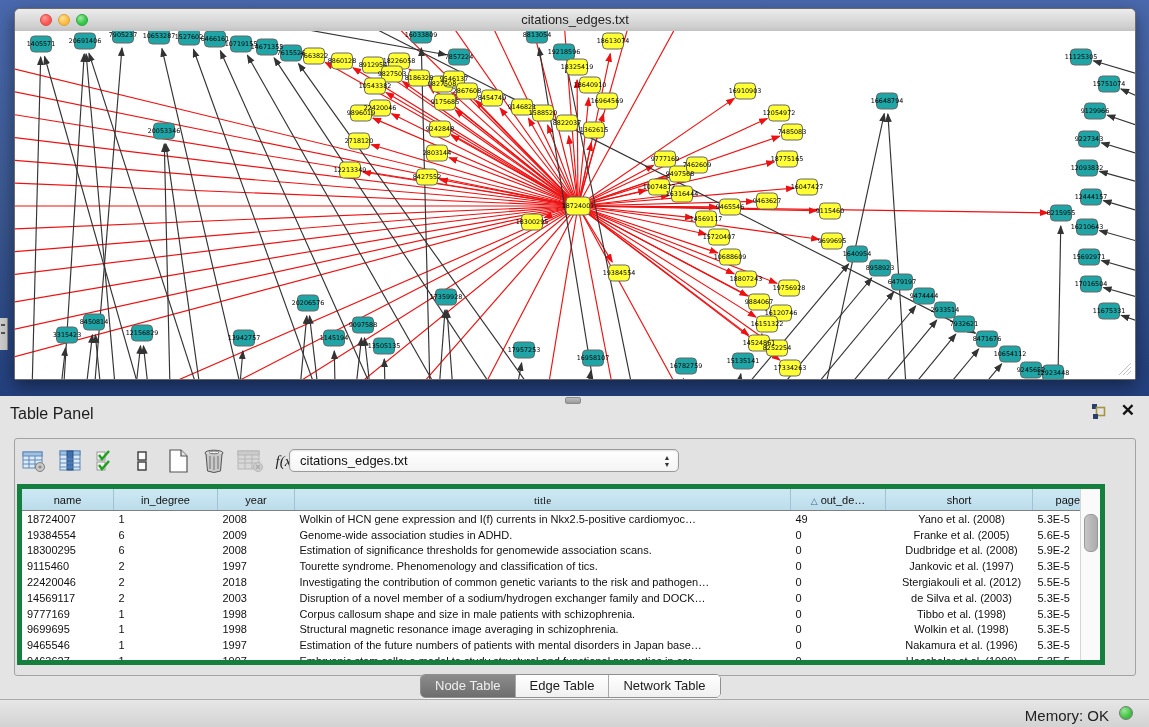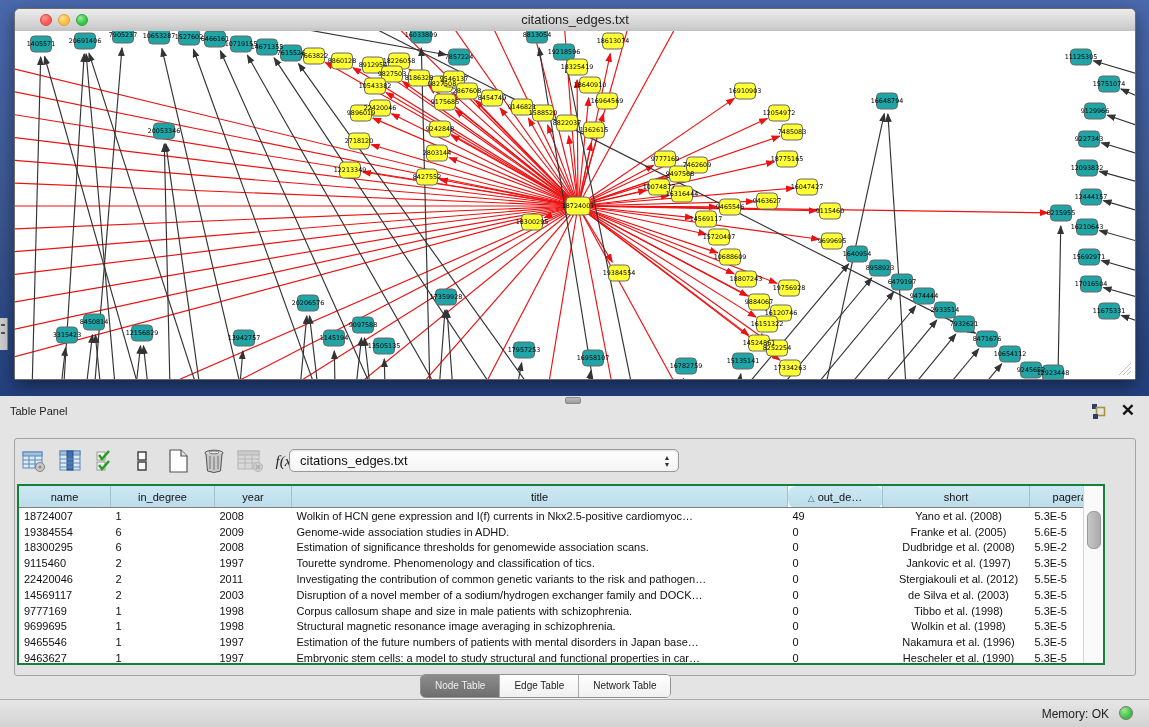--- a/index.html
+++ b/index.html
@@ -22,56 +22,56 @@
   .tl.r{left:25px;background:radial-gradient(circle at 35% 30%,#ff9a93,#fc5753 60%);border:1px solid #d44;}
   .tl.y{left:43px;background:radial-gradient(circle at 35% 30%,#ffe093,#fdbc40 60%);border:1px solid #d9a134;}
   .tl.g{left:61px;background:radial-gradient(circle at 35% 30%,#9fe8a2,#33c748 60%);border:1px solid #2aa73a;}
   .graph-area{position:absolute;left:0;top:22px;width:1120px;height:348px;background:#fff;overflow:hidden;}
   svg text{pointer-events:none;}
   .grip{position:absolute;right:3px;bottom:3px;width:16px;height:16px;opacity:.6;}
   
   .table-panel{position:absolute;left:0;top:396px;width:1149px;height:303px;background:#e4e4e4;}
   .panel-grip{position:absolute;left:565px;top:1px;width:14px;height:5px;border-radius:2px;
               background:linear-gradient(180deg,#bdbdbd,#9a9a9a);border:1px solid #8a8a8a;}
-  .panel-title{position:absolute;left:10px;top:9px;font-size:11px;color:#1d1d1d;}
+  .panel-title{position:absolute;left:10px;top:9px;font-size:16px;color:#1d1d1d;}
   .panel-icons{position:absolute;right:14px;top:6px;display:flex;gap:12px;align-items:center;}
   .close-x{font-size:17px;font-weight:bold;color:#111;line-height:18px;cursor:default;}
   .tool-box{position:absolute;left:14px;top:42px;width:1122px;height:238px;box-sizing:border-box;
             border:1px solid #a3a3a3;border-radius:3px;background:#e2e2e2;}
   .toolbar{position:absolute;left:4px;top:6px;height:32px;display:flex;align-items:center;}
   .tb-icon{width:30px;height:28px;margin-right:6px;display:flex;align-items:center;justify-content:center;}
   .fx{font-family:"Liberation Serif",serif;font-style:italic;font-size:15px;color:#222;}
   .combo{position:absolute;left:274px;top:10px;width:390px;height:23px;box-sizing:border-box;
          border:1px solid #9a9a9a;border-radius:5px;background:linear-gradient(180deg,#ffffff,#f4f4f4);
          box-shadow:inset 0 1px 2px rgba(0,0,0,.12);display:flex;align-items:center;}
   .combo .val{flex:1;font-size:13px;color:#111;padding-left:10px;white-space:nowrap;overflow:hidden;}
   .combo .arrows{width:22px;text-align:center;color:#333;font-size:7px;line-height:7px;}
   .tbl-wrap{position:absolute;left:2px;top:45px;width:1088px;height:181px;box-sizing:border-box;
-            background:#fff;border:2px solid #15803d;overflow:hidden;}
+            background:#fff;border:5px solid #15803d;overflow:hidden;}
   table.grid{border-collapse:collapse;table-layout:fixed;width:1068px;font-size:11px;color:#101010;}
   table.grid th{height:21px;background:linear-gradient(180deg,#cde8f4,#bcdcea);
                 border-right:1px solid #9ec3d3;border-bottom:1px solid #7f7f7f;
                 font-weight:normal;font-size:11px;color:#111;padding:0 2px;overflow:hidden;white-space:nowrap;}
   table.grid td{height:15.8px;padding:0 0 0 5px;white-space:nowrap;overflow:hidden;}
   td.c-center{text-align:center;padding:0 2px;}
   .sort-tri{color:#476a87;font-size:9px;margin-right:3px;}
   .vscroll{position:absolute;right:0;top:0;width:19px;height:179px;background:#fafafa;border-left:1px solid #d5d5d5;}
   .vthumb{position:absolute;left:3px;top:25px;width:12px;height:36px;border-radius:6px;
           background:linear-gradient(90deg,#c6c6c6,#ababab);border:1px solid #9a9a9a;}
   .tabs{position:absolute;left:420px;top:278px;height:22px;display:flex;
         border:1px solid #8f8f8f;border-radius:5px;overflow:hidden;background:#fff;
         box-shadow:0 1px 0 rgba(255,255,255,.7);}
-  .tab{padding:0 14px;font-size:10px;line-height:21px;color:#1c1c1c;background:linear-gradient(180deg,#ffffff,#f0f0f0);
+  .tab{padding:0 14px;font-size:13px;line-height:21px;color:#1c1c1c;background:linear-gradient(180deg,#ffffff,#f0f0f0);
        border-right:1px solid #a9a9a9;}
   .tab:last-child{border-right:none;}
   .tab.active{background:linear-gradient(180deg,#8c8c8c,#6e6e6e);color:#efefef;}
   
   .statusbar{position:absolute;left:0;top:699px;width:1149px;height:28px;
              background:linear-gradient(180deg,#e6e6e6,#d2d2d2);border-top:1px solid #ababab;}
-  .mem-label{position:absolute;right:40px;top:7px;font-size:12px;color:#222;}
+  .mem-label{position:absolute;right:40px;top:7px;font-size:15px;color:#222;}
   .mem-led{position:absolute;right:16px;top:6px;width:14px;height:14px;border-radius:50%;
            background:radial-gradient(circle at 35% 30%,#97e897,#3cbf3c 65%);border:1px solid #777;box-sizing:border-box;}
   
   .mini{display:block;}
 </style>
 </head>
 <body>
 
 <div class="net-bg"></div>
 <div class="side-notch">
@@ -538,22 +538,22 @@
       <span class="arrows">▲<br>▼</span>
     </div>
 
     <div class="tbl-wrap">
       <table class="grid">
         <thead>
             <tr id="tbl-head">
               <th style="width: 87px;">name</th>
               <th style="width: 99px;">in_degree</th>
               <th style="width: 72px;">year</th>
-              <th style="width: 491px;">title</th>
-              <th style="width: 90px; border-radius: 8px;"><span class="sort-tri">△</span>out_de…</th>
+              <th style="width: 491px; font-family: Liberation Serif, serif;">title</th>
+              <th style="width: 90px;"><span class="sort-tri">△</span>out_de…</th>
               <th style="width: 142px;">short</th>
               <th style="width: 87px;">pagerank</th>
             </tr>
           </thead>
         <tbody id="tbl-body">
             <tr>
               <td>18724007</td>
               <td>1</td>
               <td>2008</td>
               <td>Wolkin of HCN gene expression and I(f) currents in Nkx2.5-positive cardiomyoc…</td>
@@ -584,21 +584,21 @@
               <td>2</td>
               <td>1997</td>
               <td>Tourette syndrome. Phenomenology and classification of tics.</td>
               <td>0</td>
               <td class="c-center">Jankovic et al. (1997)</td>
               <td>5.3E-5</td>
             </tr>
             <tr>
               <td>22420046</td>
               <td>2</td>
-              <td>2011</td>
+              <td>2018</td>
               <td>Investigating the contribution of common genetic variants to the risk and pathogen…</td>
               <td>0</td>
               <td class="c-center">Stergiakouli et al. (2012)</td>
               <td>5.5E-5</td>
             </tr>
             <tr>
               <td>14569117</td>
               <td>2</td>
               <td>2003</td>
               <td>Disruption of a novel member of a sodium/hydrogen exchanger family and DOCK…</td>

